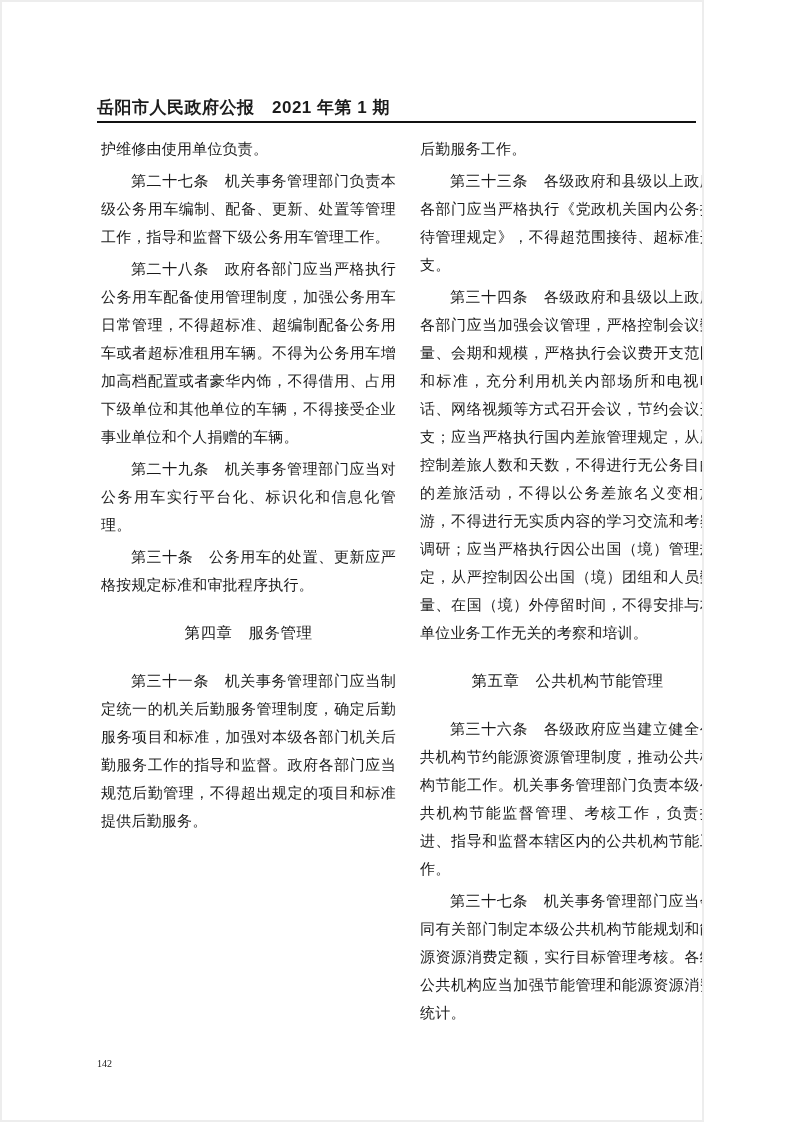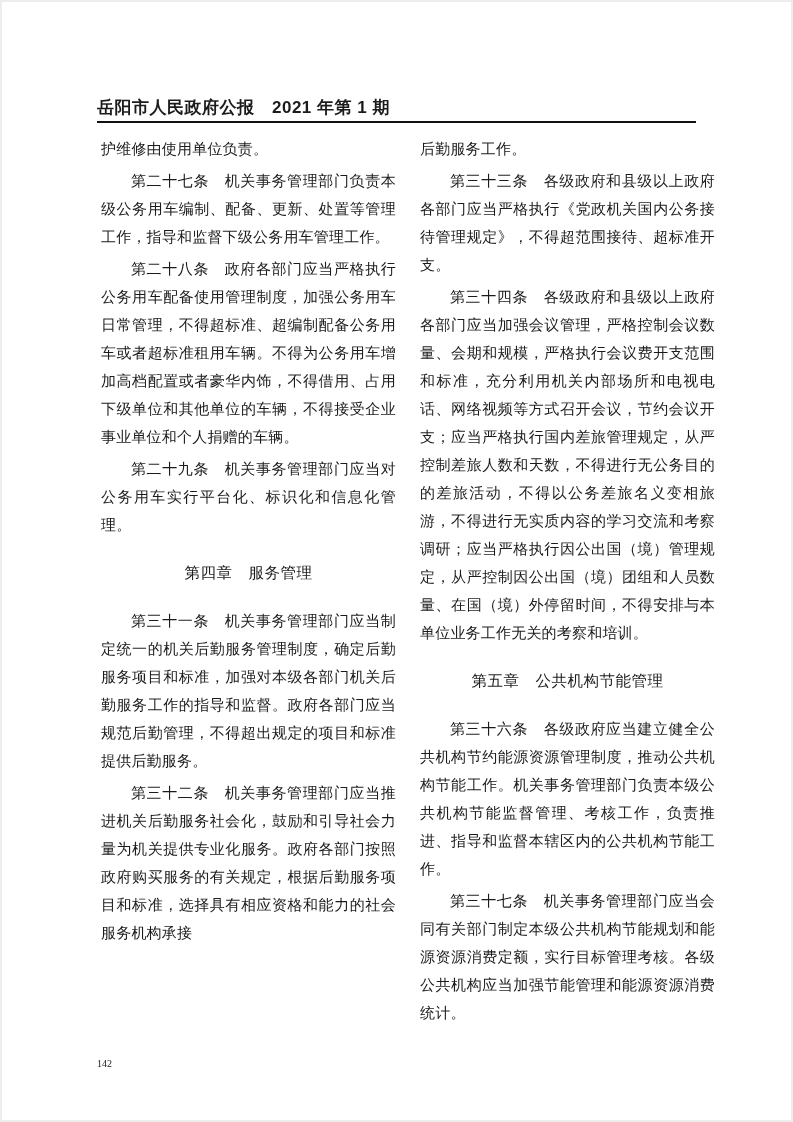--- a/index.html
+++ b/index.html
@@ -2,21 +2,21 @@
 <html lang="zh"><head>
 <meta charset="utf-8">
 <style>
   html, body {
     margin: 0;
     padding: 0;
     background: #ffffff;
   }
   .page {
     position: relative;
-    width: 793px;
+    width: 704px;
     height: 1122px;
     background: #ffffff;
     box-sizing: border-box;
     border: 2px solid #ededed;
     font-family: "Liberation Serif", "DejaVu Serif", serif;
     color: #1b1b1b;
     overflow: hidden;
   }
   .header-title {
     position: absolute;
@@ -84,23 +84,23 @@
 
   <div class="header-rule"></div>
 
   <div class="columns">
 
     <section class="col">
       <p class="para">护维修由使用单位负责。</p>
       <p class="para indent">第二十七条　机关事务管理部门负责本级公务用车编制、配备、更新、处置等管理工作，指导和监督下级公务用车管理工作。</p>
       <p class="para indent">第二十八条　政府各部门应当严格执行公务用车配备使用管理制度，加强公务用车日常管理，不得超标准、超编制配备公务用车或者超标准租用车辆。不得为公务用车增加高档配置或者豪华内饰，不得借用、占用下级单位和其他单位的车辆，不得接受企业事业单位和个人捐赠的车辆。</p>
       <p class="para indent">第二十九条　机关事务管理部门应当对公务用车实行平台化、标识化和信息化管理。</p>
+      <p class="para indent">第三十条　公务用车的处置、更新应严格按规定标准和审批程序执行。</p>
       <h2 class="chapter">第四章　服务管理</h2>
       <p class="para indent">第三十一条　机关事务管理部门应当制定统一的机关后勤服务管理制度，确定后勤服务项目和标准，加强对本级各部门机关后勤服务工作的指导和监督。政府各部门应当规范后勤管理，不得超出规定的项目和标准提供后勤服务。</p>
-      <p class="para indent">第三十二条　机关事务管理部门应当推进机关后勤服务社会化，鼓励和引导社会力量为机关提供专业化服务。政府各部门按照政府购买服务的有关规定，根据后勤服务项目和标准，选择具有相应资格和能力的社会服务机构承接</p>
     </section>
 
     <section class="col">
       <p class="para">后勤服务工作。</p>
       <p class="para indent">第三十三条　各级政府和县级以上政府各部门应当严格执行《党政机关国内公务接待管理规定》，不得超范围接待、超标准开支。</p>
       <p class="para indent">第三十四条　各级政府和县级以上政府各部门应当加强会议管理，严格控制会议数量、会期和规模，严格执行会议费开支范围和标准，充分利用机关内部场所和电视电话、网络视频等方式召开会议，节约会议开支；应当严格执行国内差旅管理规定，从严控制差旅人数和天数，不得进行无公务目的的差旅活动，不得以公务差旅名义变相旅游，不得进行无实质内容的学习交流和考察调研；应当严格执行因公出国（境）管理规定，从严控制因公出国（境）团组和人员数量、在国（境）外停留时间，不得安排与本单位业务工作无关的考察和培训。</p>
       <h2 class="chapter">第五章　公共机构节能管理</h2>
       <p class="para indent">第三十六条　各级政府应当建立健全公共机构节约能源资源管理制度，推动公共机构节能工作。机关事务管理部门负责本级公共机构节能监督管理、考核工作，负责推进、指导和监督本辖区内的公共机构节能工作。</p>
       <p class="para indent">第三十七条　机关事务管理部门应当会同有关部门制定本级公共机构节能规划和能源资源消费定额，实行目标管理考核。各级公共机构应当加强节能管理和能源资源消费统计。</p>
 

